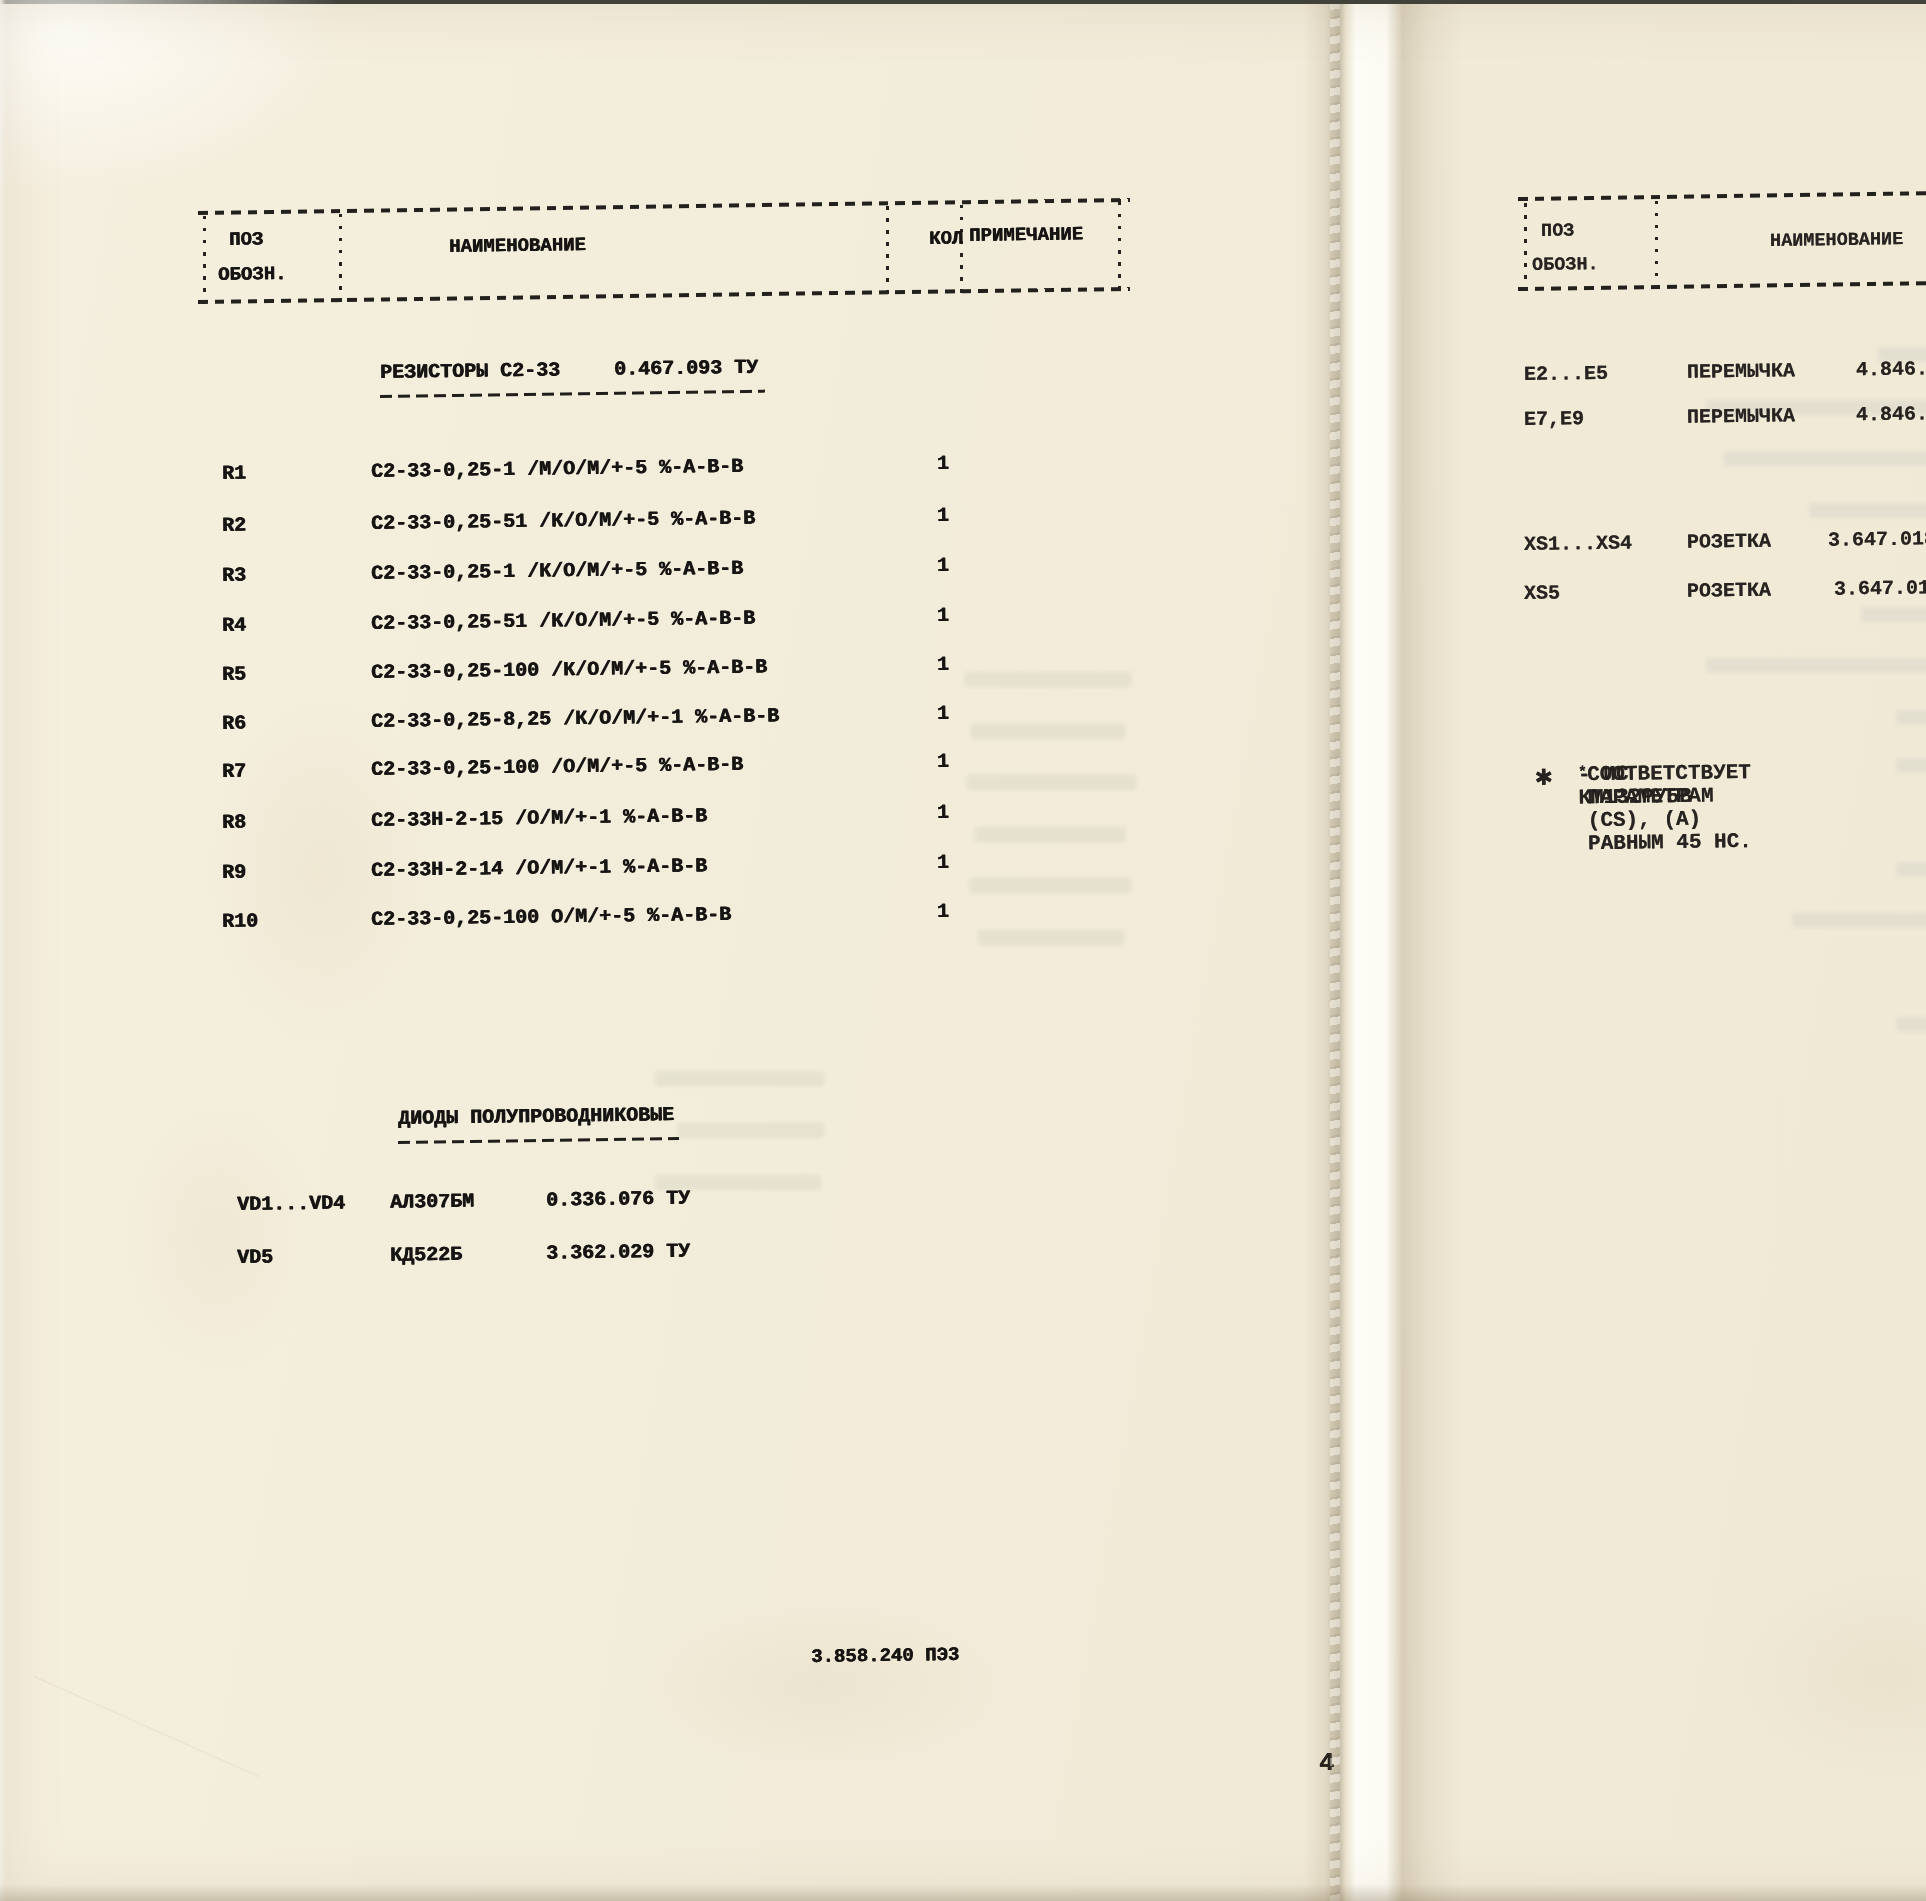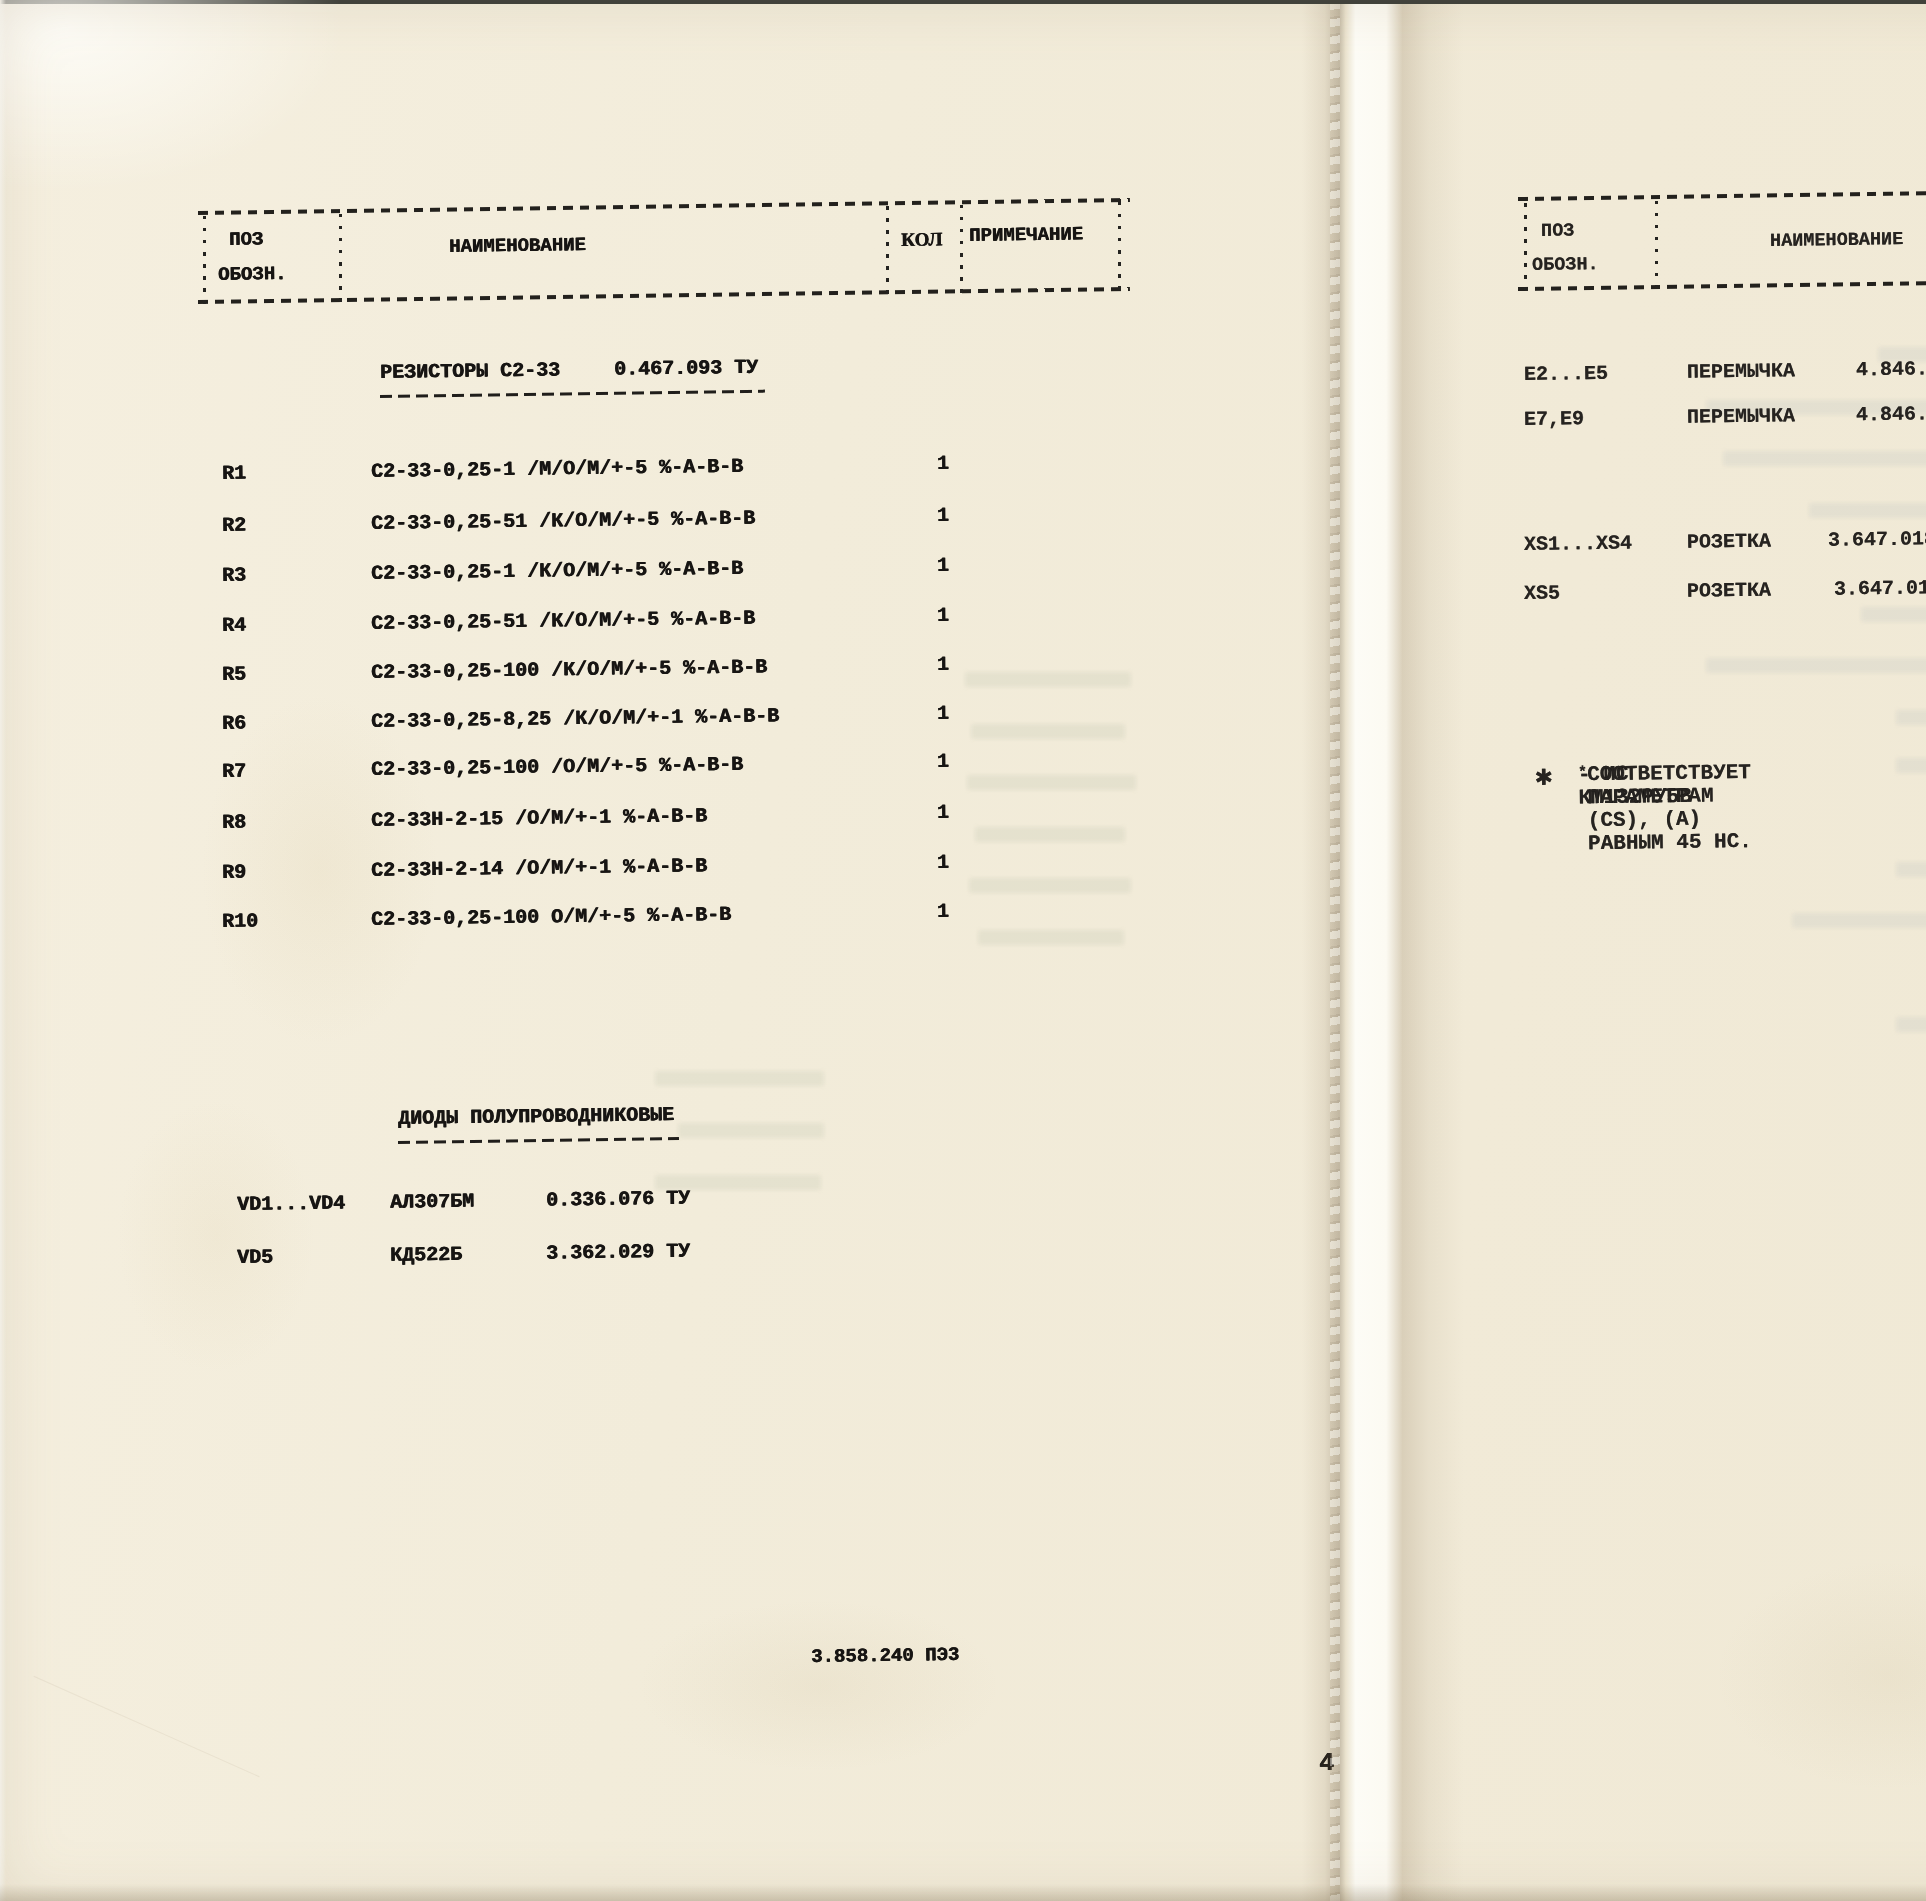--- a/index.html
+++ b/index.html
@@ -98,21 +98,21 @@
       <div class="dash-h" style="left:198px;top:211px;width:932px;"></div>
       <div class="dash-h" style="left:198px;top:300px;width:932px;"></div>
       <div class="dot-v" style="left:203px;top:216px;height:91px;"></div>
       <div class="dot-v" style="left:339px;top:214px;height:91px;"></div>
       <div class="dot-v" style="left:886px;top:206px;height:91px;"></div>
       <div class="dot-v" style="left:960px;top:205px;height:91px;"></div>
       <div class="dot-v" style="left:1118px;top:202px;height:91px;"></div>
       <div class="txt ds t fs50" style="left:229px;top:231px;">ПОЗ</div>
       <div class="txt ds t fs50" style="left:218px;top:266px;">ОБОЗН.</div>
       <div class="txt ds t fs50" style="left:449px;top:238px;">НАИМЕНОВАНИЕ</div>
-      <div class="txt ds t fs50" style="left:901px;top:230px;font-family:Liberation Serif, serif;">КОЛ</div>
+      <div class="txt ds t fs50" style="left:929px;top:230px;">КОЛ</div>
       <div class="txt ds t fs50" style="left:969px;top:227px;">ПРИМЕЧАНИЕ</div>
     </div>
 
     <div>
       <div class="row t ds fs52" style="left:380px;top:361px;">
         <span style="left:0;">РЕЗИСТОРЫ С2-33</span>
         <span style="left:234px;">0.467.093 ТУ</span>
       </div>
       <div class="dash-u" style="left:380px;top:395px;width:385px;"></div>
 

